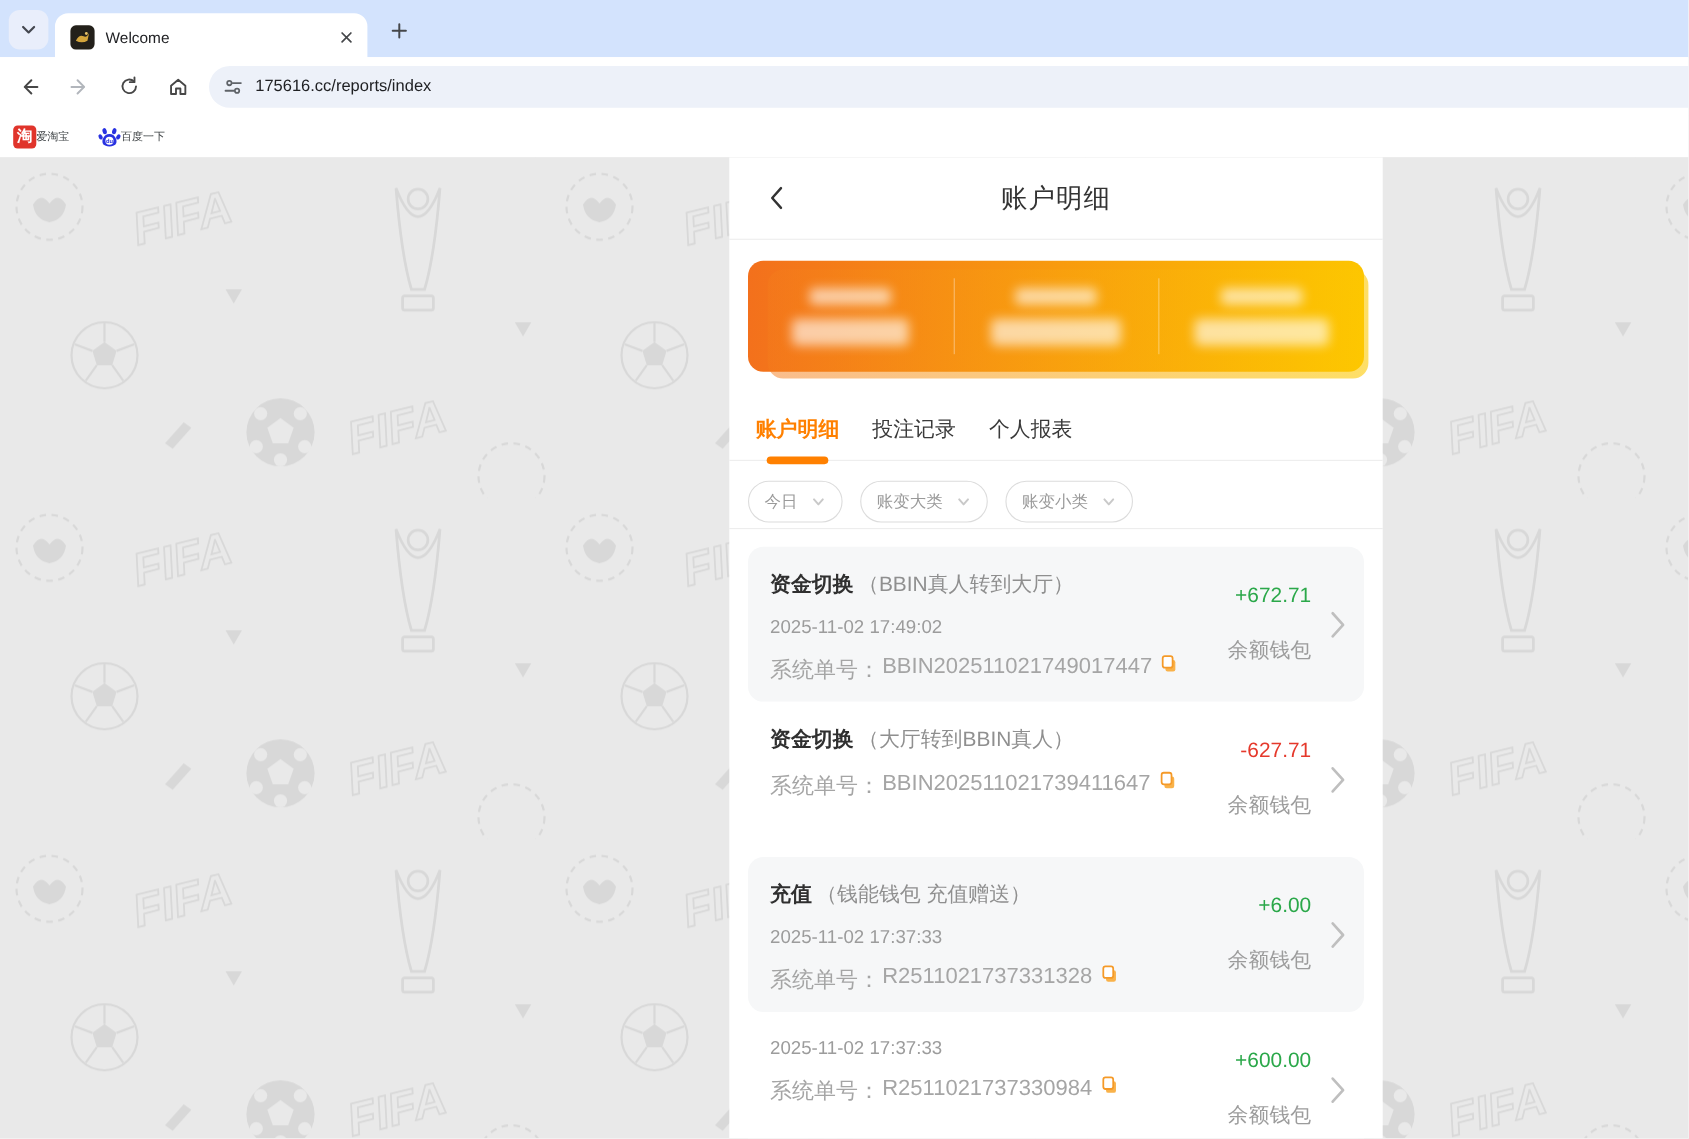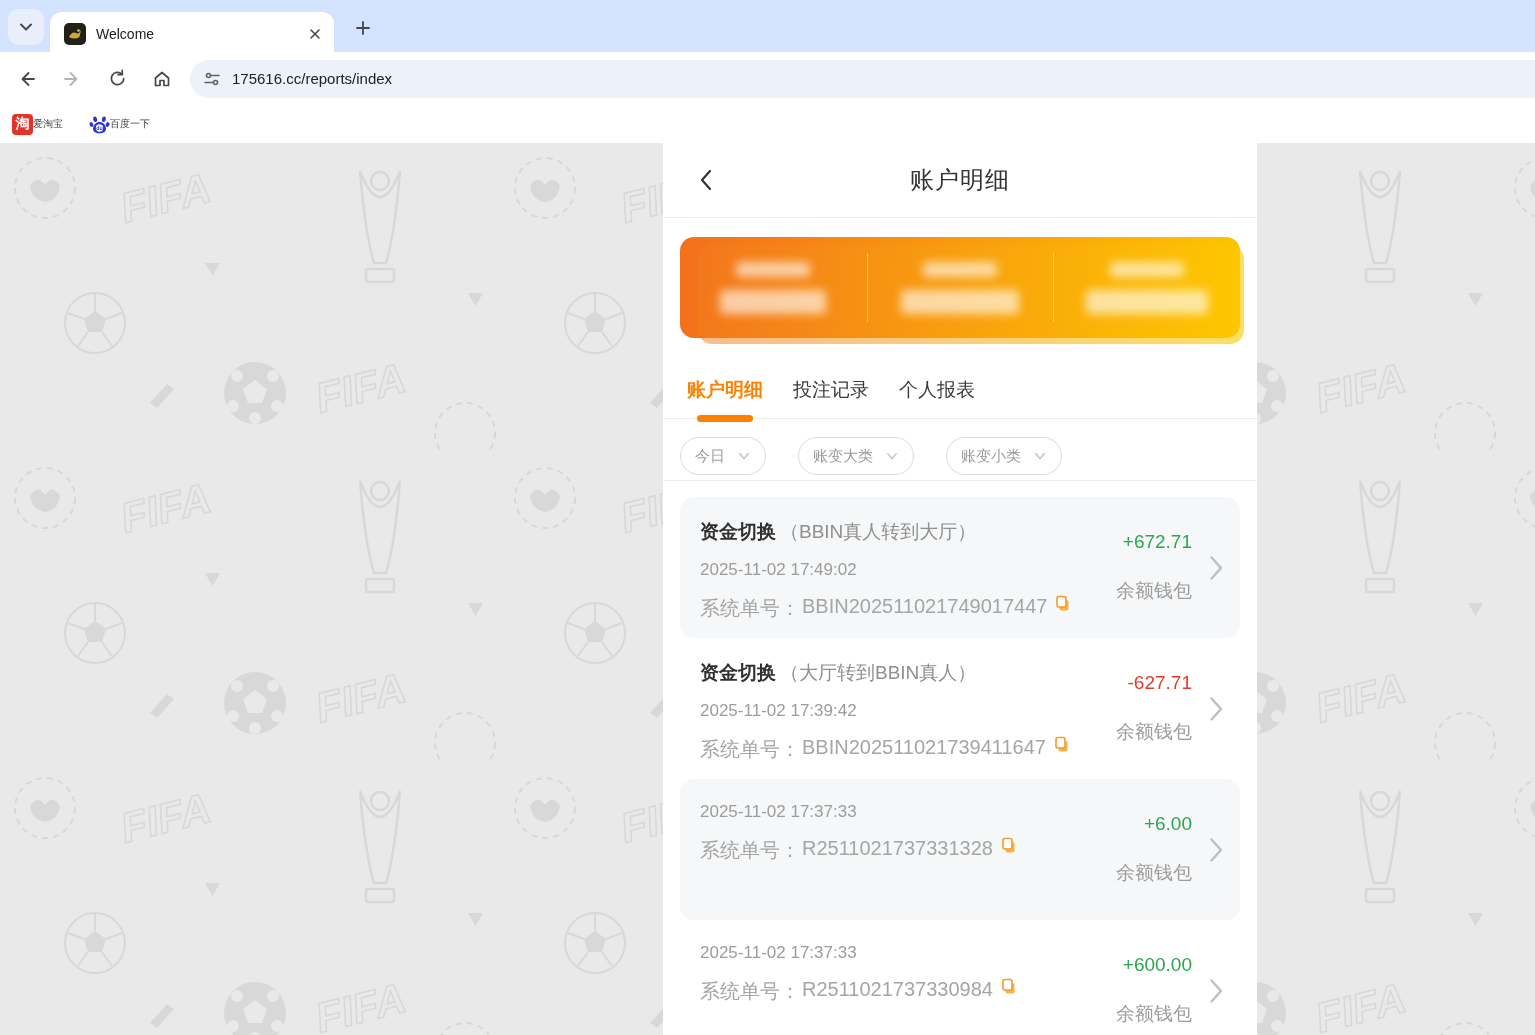--- a/index.html
+++ b/index.html
@@ -48,21 +48,21 @@
   .blob.lab{width:74px;height:15px;margin-bottom:13px;}
   .blob.val{width:106px;height:24px;}
   .stat-col:nth-child(2) .blob.val{width:118px;}
   .stat-col:nth-child(3) .blob.val{width:122px;}
 
   .tabs-row{position:relative;display:flex;gap:30px;padding:0 24px;margin-top:24px;height:57px;align-items:center;border-bottom:1px solid var(--divider);}
   .tab-item{font-size:19px;color:#3a3a3a;position:relative;height:100%;display:flex;align-items:center;}
   .tab-item.active{color:var(--accent);font-weight:bold;}
   .tab-item.active::after{content:"";position:absolute;left:50%;transform:translateX(-50%);bottom:-4px;width:56px;height:7px;border-radius:4px;background:var(--accent);}
 
-  .filters-row{display:flex;gap:32px;padding:18px 17px 16px 17px;height:62px;border-bottom:1px solid var(--divider);}
+  .filters-row{display:flex;gap:16px;padding:18px 17px 16px 17px;height:62px;border-bottom:1px solid var(--divider);}
   .pill{height:38px;border:1px solid #dcdcdc;border-radius:19px;display:flex;align-items:center;padding:0 14px;background:#fff;}
   .pill .pill-label{font-size:15px;color:var(--muted);}
   .pill svg{margin-left:12px;}
 
   .txn-list{padding:16px 17px 0 17px;}
   .txn-item{position:relative;height:141px;border-radius:14px;padding:23px 20px 0 20px;background:#fff;}
   .txn-item.striped{background:var(--stripe);}
   .txn-title-row{font-size:19px;line-height:24px;margin-bottom:16px;}
   .txn-type{font-weight:bold;color:var(--text);}
   .txn-subtitle{color:#8f8f8f;margin-left:4px;}
@@ -277,41 +277,43 @@
     </div>
     <svg class="row-chevron" width="15" height="26" viewBox="0 0 15 26">
             <path d="M2.5 2.5 L12 13 L2.5 23.5" stroke="#bfbfbf" stroke-width="2.4" fill="none" stroke-linecap="round" stroke-linejoin="round"></path>
           </svg>
   </div>
 
   <div class="txn-item">
     <div class="txn-title-row">
       <span class="txn-type">资金切换</span><span class="txn-subtitle">（大厅转到BBIN真人）</span>
     </div>
-    <div class="txn-date">2025-11-02 17:39:42</div>
     <div class="txn-order">
       <span>系统单号：</span>
             <span class="order-no">BBIN202511021739411647</span>
       <span class="copy-btn">
         <svg width="16" height="17" viewBox="0 0 16 17">
                 <rect x="4.5" y="5" width="9" height="10.5" rx="2" fill="#f9b24a"></rect>
                 <rect x="2" y="1.5" width="9" height="10.5" rx="2" fill="#fff" stroke="#f59a28" stroke-width="1.6"></rect>
               </svg>
       </span>
     </div>
     <div class="txn-right">
       <div class="amount negative">-627.71</div>
       <div class="wallet">余额钱包</div>
     </div>
     <svg class="row-chevron" width="15" height="26" viewBox="0 0 15 26">
             <path d="M2.5 2.5 L12 13 L2.5 23.5" stroke="#bfbfbf" stroke-width="2.4" fill="none" stroke-linecap="round" stroke-linejoin="round"></path>
           </svg>
   </div>
 
   <div class="txn-item striped">
+    <div class="txn-title-row">
+      <span class="txn-type">充值</span><span class="txn-subtitle">（钱能钱包 充值赠送）</span>
+    </div>
     <div class="txn-date">2025-11-02 17:37:33</div>
     <div class="txn-order">
       <span>系统单号：</span>
             <span class="order-no">R2511021737331328</span>
       <span class="copy-btn">
         <svg width="16" height="17" viewBox="0 0 16 17">
                 <rect x="4.5" y="5" width="9" height="10.5" rx="2" fill="#f9b24a"></rect>
                 <rect x="2" y="1.5" width="9" height="10.5" rx="2" fill="#fff" stroke="#f59a28" stroke-width="1.6"></rect>
               </svg>
       </span>

